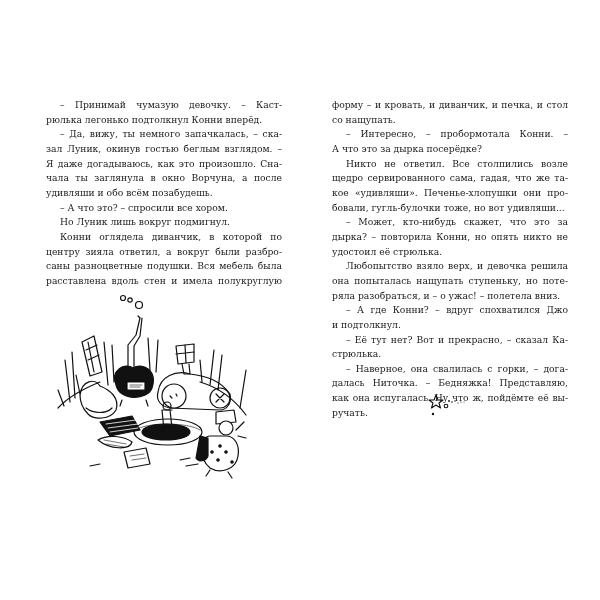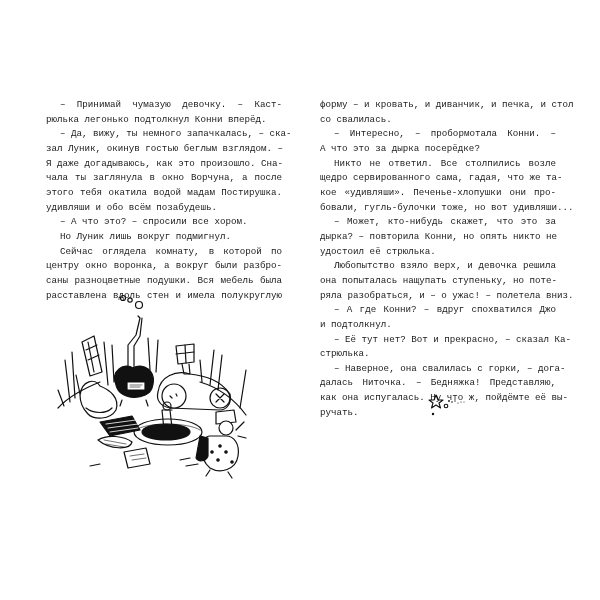--- a/index.html
+++ b/index.html
@@ -1,51 +1,50 @@
 <!DOCTYPE html>
 <html><head>
   <meta charset="utf-8">
   <style>
     html, body { margin: 0; padding: 0; background: #ffffff; }
     body { width: 600px; height: 600px; position: relative; overflow: hidden; font-family: "DejaVu Serif", "Liberation Serif", serif; color: #1a1a1a; }
-    .spread { position: absolute; left: 0; top: 0; width: 497px; height: 600px; background: #ffffff; font-family: Liberation Mono, monospace; }
+    .spread { position: absolute; left: 0; top: 0; width: 497px; height: 600px; background: #ffffff; }
     .page { position: absolute; top: 98px; width: 236px; font-size: 9.2px; line-height: 14.65px; text-align: justify; }
     .page.left { left: 46px; }
-    .page.right { left: 320px; }
+    .page.right { left: 332px; }
     .line { display: block; text-align: justify; text-align-last: justify; white-space: nowrap; word-spacing: 0; }
     .line.last { text-align-last: left; }
     .line.first { padding-left: 14px; }
     .illustration { position: absolute; left: 50px; top: 290px; width: 200px; height: 190px; }
     .ornament { position: absolute; left: 428px; top: 393px; width: 42px; height: 26px; }
   </style>
 </head>
 <body>
 
 <div class="spread">
 
   <div class="page left" id="left-page">
       <span class="line first">– Принимай чумазую девочку. – Каст-</span>
       <span class="line last">рюлька легонько подтолкнул Конни вперёд.</span>
       <span class="line first">– Да, вижу, ты немного запачкалась, – ска-</span>
       <span class="line">зал Луник, окинув гостью беглым взглядом. –</span>
       <span class="line">Я даже догадываюсь, как это произошло. Сна-</span>
       <span class="line">чала ты заглянула в окно Ворчуна, а после</span>
-      <span class="line">этого тебя окатила водой мадам Постирушка.</span>
       <span class="line last">удивляши и обо всём позабудешь.</span>
       <span class="line first last">– А что это? – спросили все хором.</span>
       <span class="line first last">Но Луник лишь вокруг подмигнул.</span>
-      <span class="line first">Сейчас оглядела комнату, в которой по</span>
-      <span class="line">центру окно воронка, а вокруг были разбро-</span>
+      <span class="line first">Конни оглядела диванчик, в которой по</span>
+      <span class="line">центру зияла ответил, а вокруг были разбро-</span>
       <span class="line">саны разноцветные подушки. Вся мебель была</span>
       <span class="line">расставлена вдоль стен и имела полукруглую</span>
     </div>
 
   <div class="page right" id="right-page">
       <span class="line">форму – и кровать, и диванчик, и печка, и стол</span>
-      <span class="line last">со свалилась.</span>
+      <span class="line last">со нащупать.</span>
       <span class="line first">– Интересно, – пробормотала Конни. –</span>
       <span class="line last">А что это за дырка посерёдке?</span>
       <span class="line first">Никто не ответил. Все столпились возле</span>
       <span class="line">щедро сервированного сама, гадая, что же та-</span>
       <span class="line">кое «удивляши». Печенье-хлопушки они про-</span>
       <span class="line last">бовали, гугль-булочки тоже, но вот удивляши...</span>
       <span class="line first">– Может, кто-нибудь скажет, что это за</span>
       <span class="line">дырка? – повторила Конни, но опять никто не</span>
       <span class="line last">удостоил её стрюлька.</span>
       <span class="line first">Любопытство взяло верх, и девочка решила</span>

